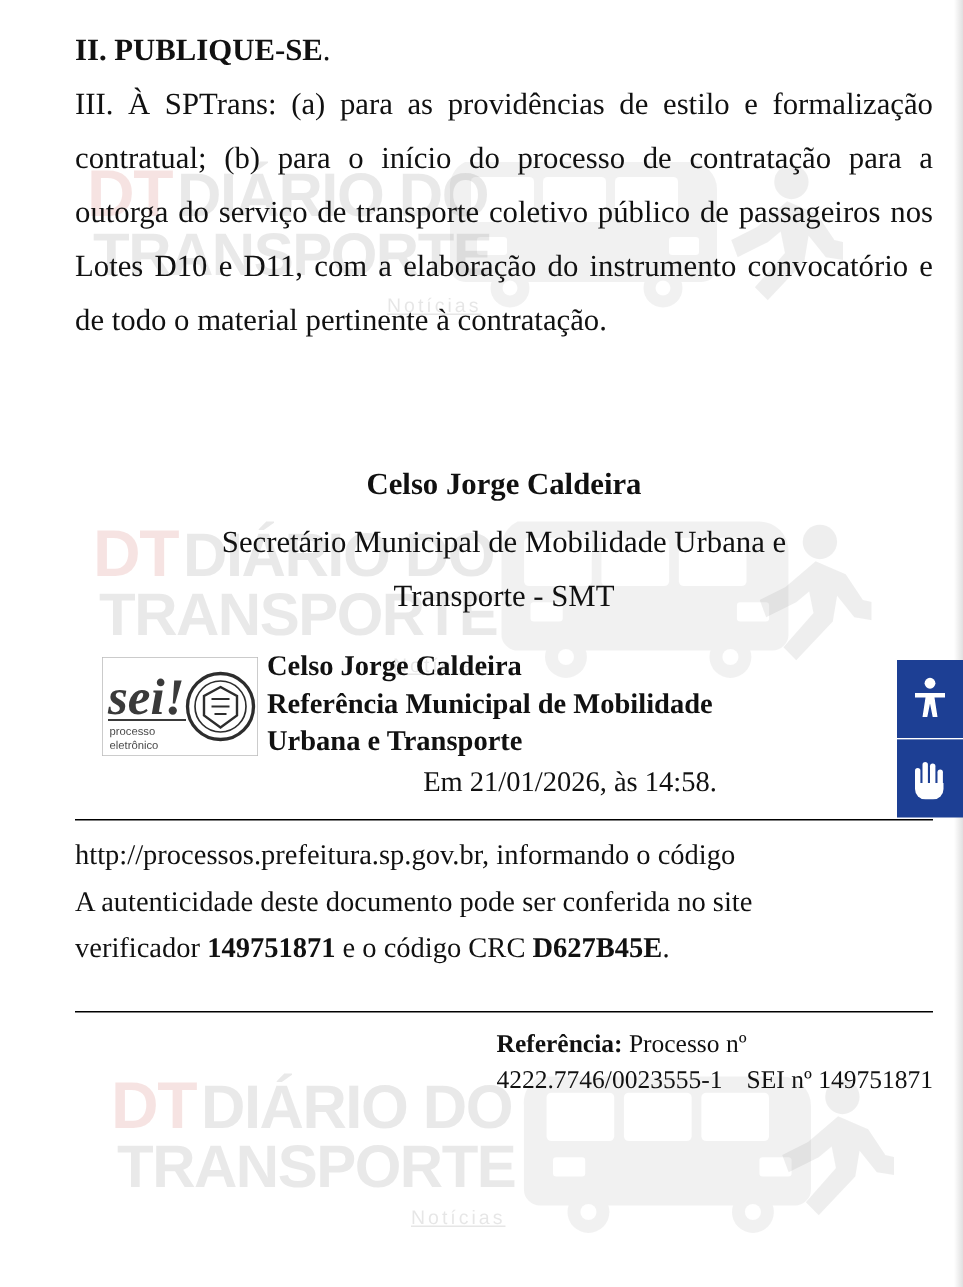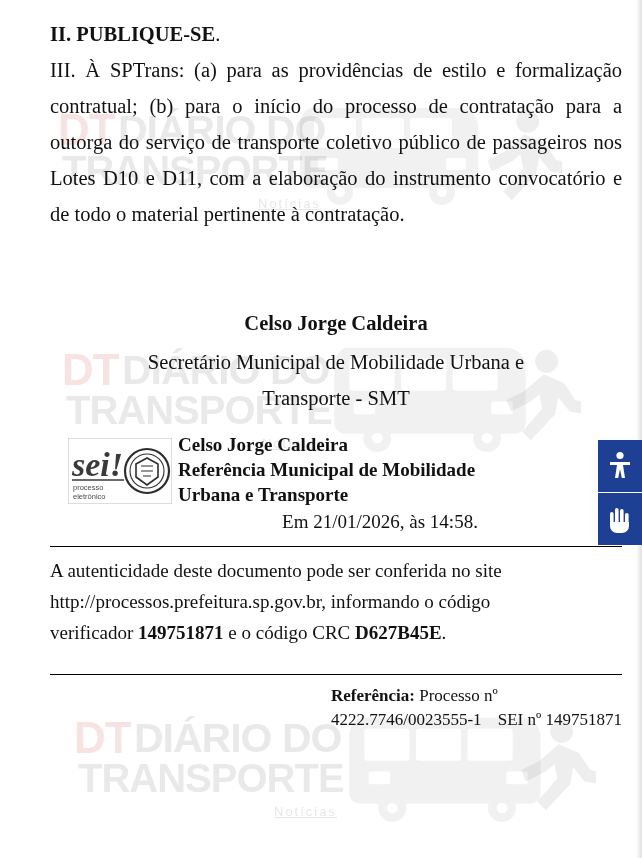--- a/index.html
+++ b/index.html
@@ -329,22 +329,22 @@
         <div class="l">Celso Jorge Caldeira</div>
         <div class="l">Referência Municipal de Mobilidade</div>
         <div class="l">Urbana e Transporte</div>
         <div class="sei-date">Em 21/01/2026, às 14:58.</div>
       </div>
     </div>
 
     <hr class="rule">
 
     <div class="auth">
+      <div>http://processos.prefeitura.sp.gov.br, informando o código</div>
       <div>A autenticidade deste documento pode ser conferida no site</div>
-      <div>http://processos.prefeitura.sp.gov.br, informando o código</div>
       <div><span>verificador </span><b>149751871</b><span> e o código CRC </span><b>D627B45E</b><span>.</span></div>
     </div>
 
     <div class="foot-rule-wrap">
       <hr class="rule">
     </div>
 
     <div class="footer">
       <div class="ref">
         <b>Referência:</b>

